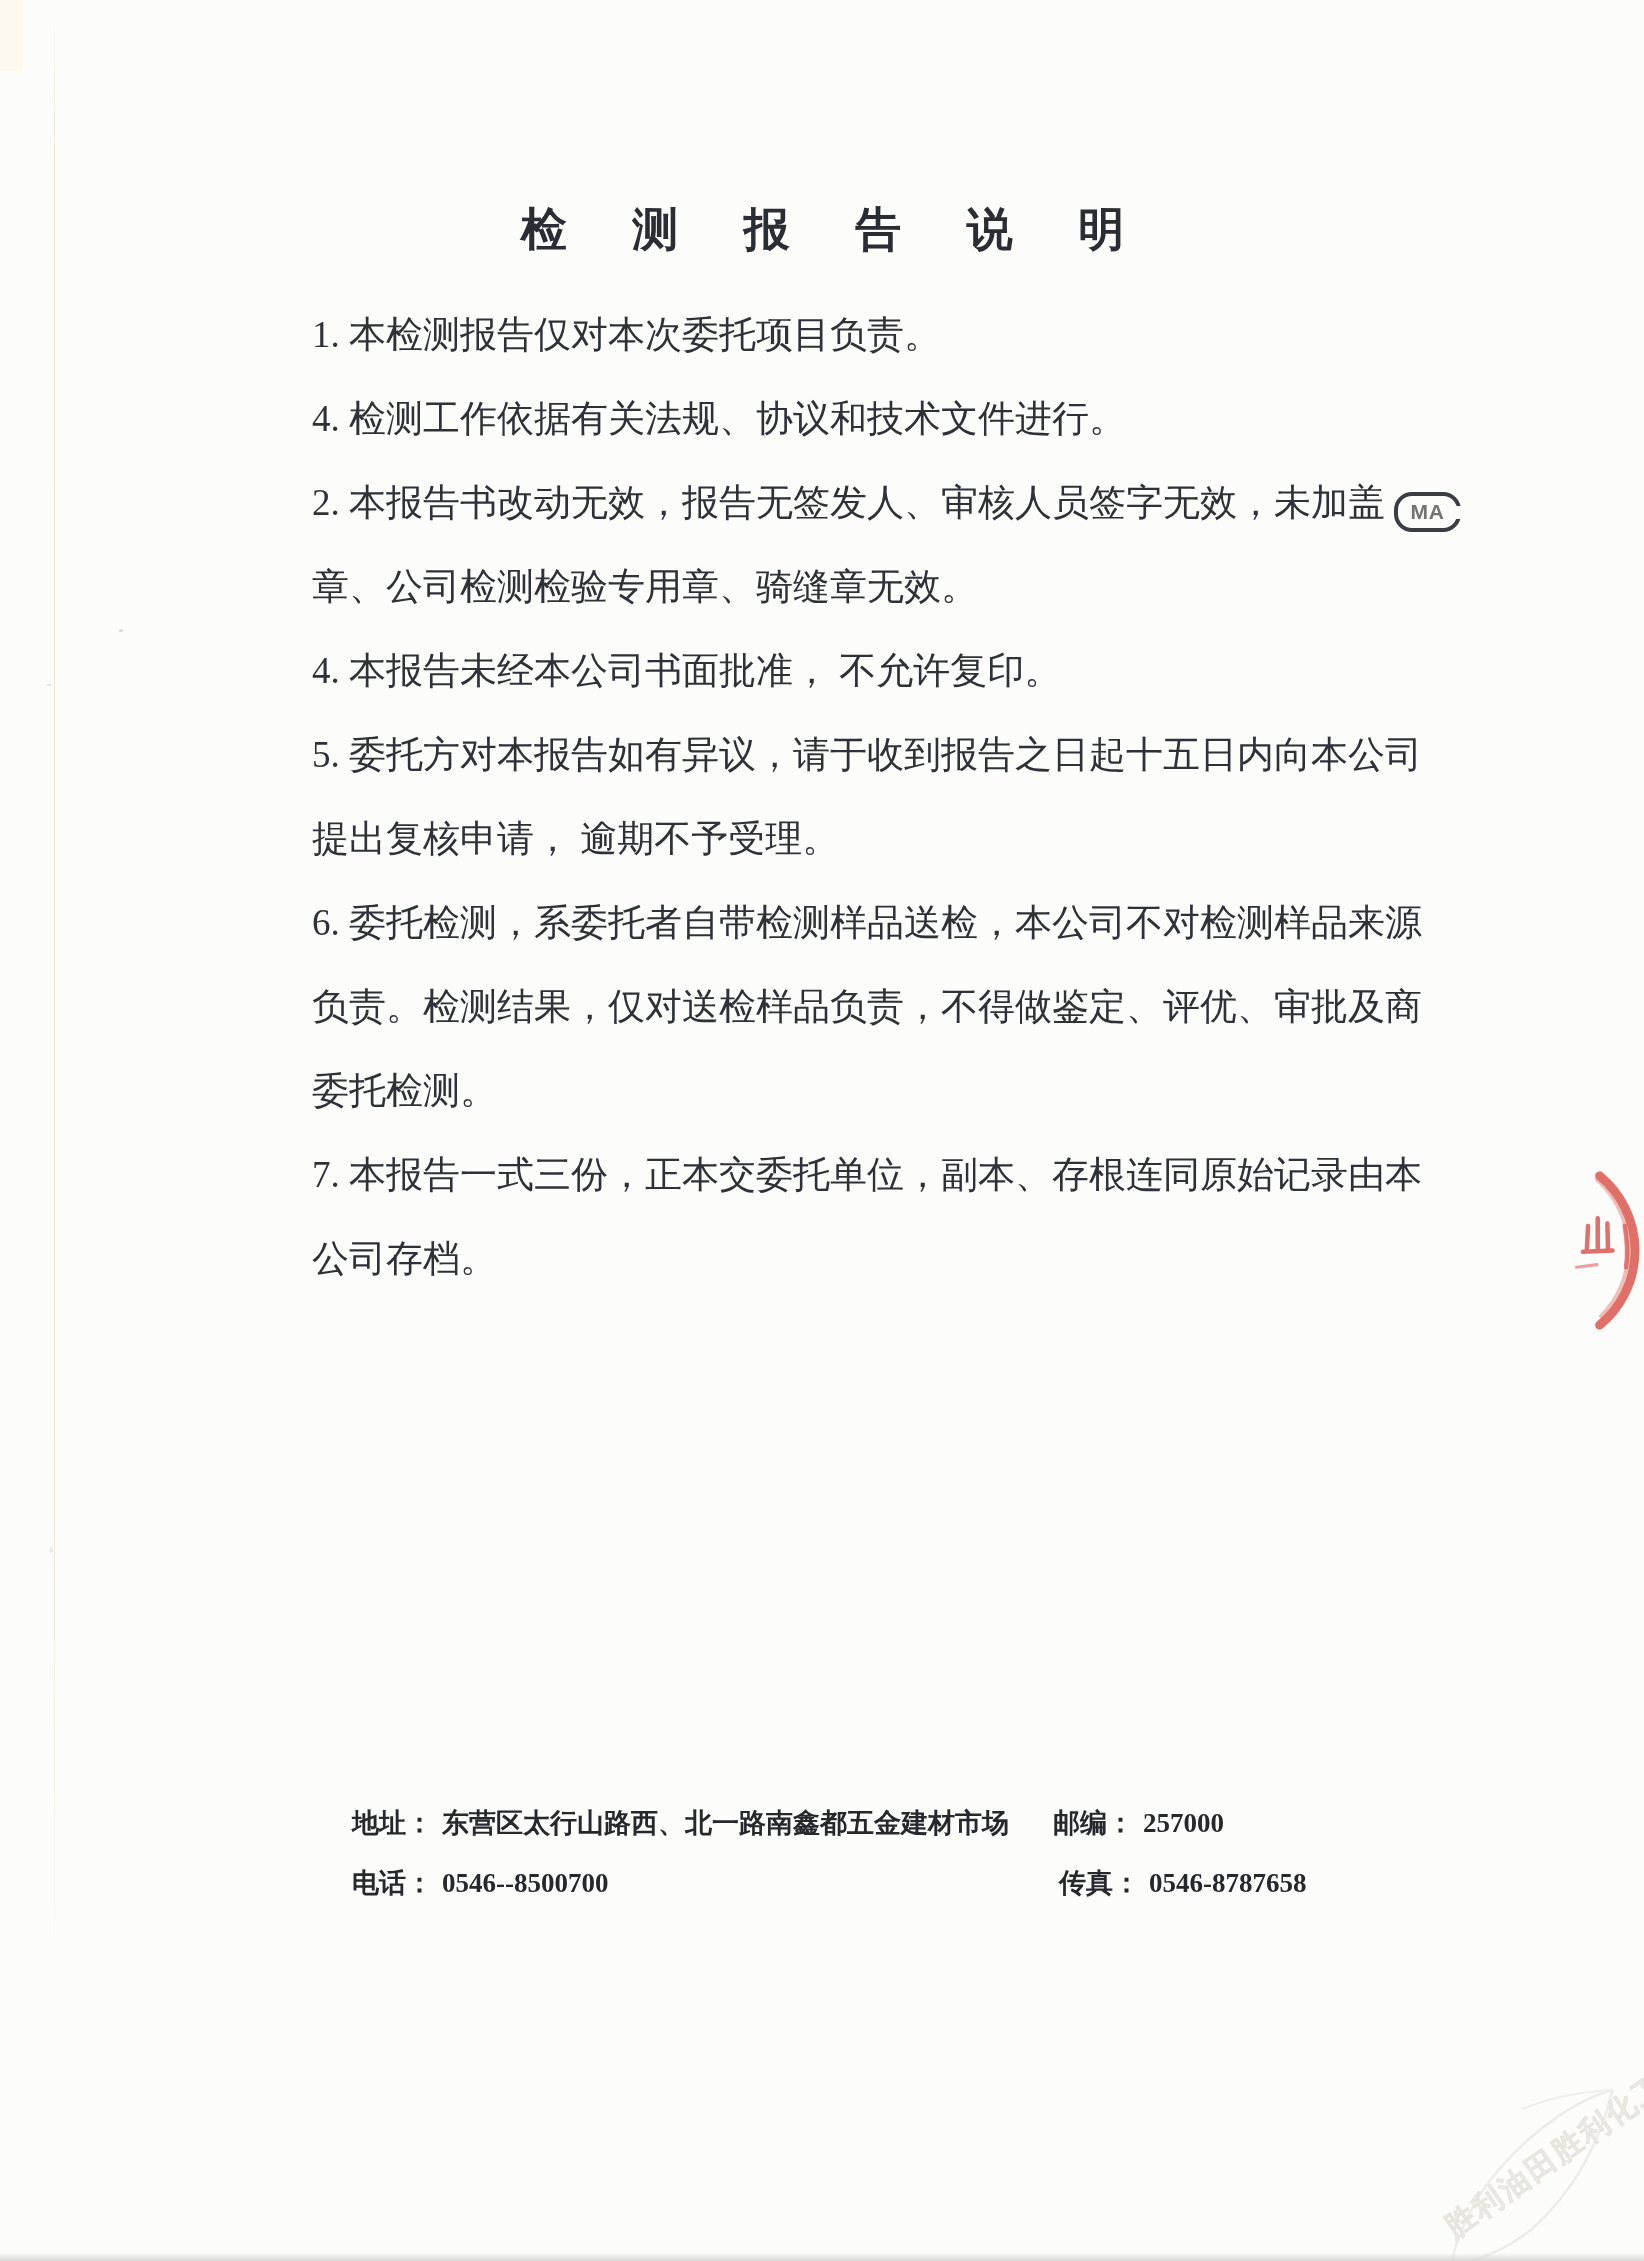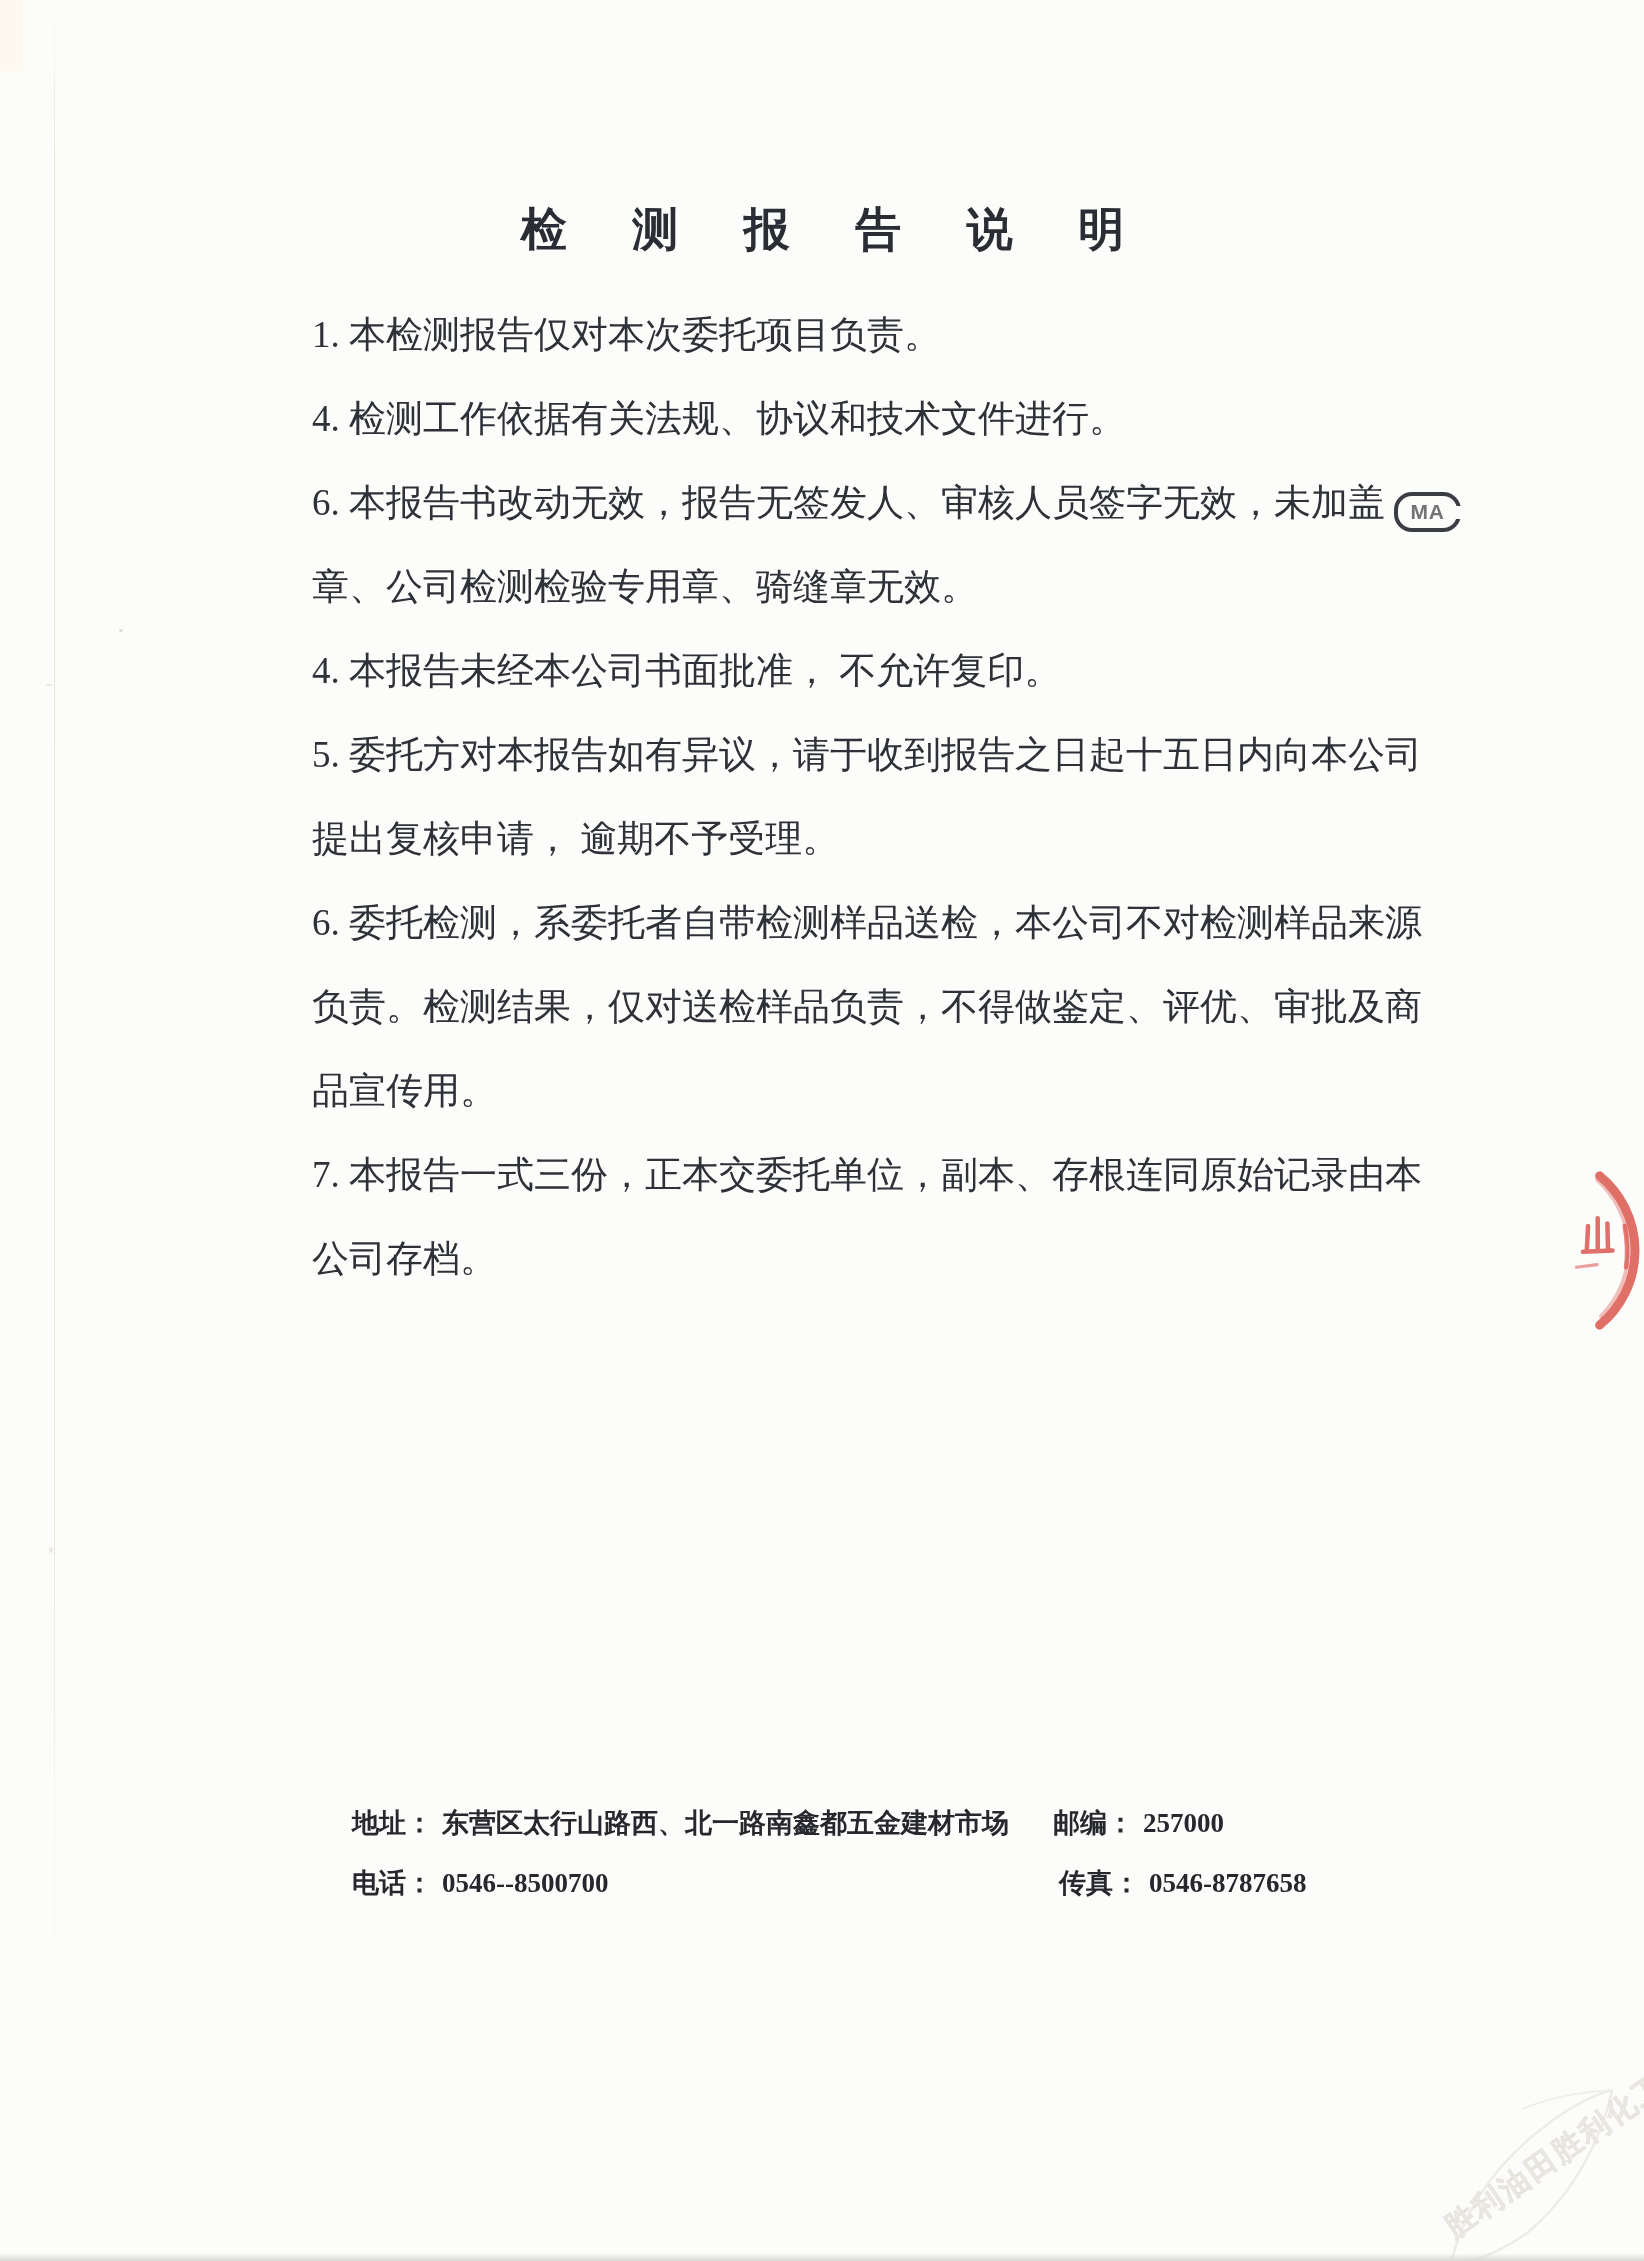--- a/index.html
+++ b/index.html
@@ -103,29 +103,29 @@
   <div class="speck speck-a"></div>
   <div class="speck speck-b"></div>
   <div class="speck speck-c"></div>
 
   <div class="doc-title">检 测 报 告 说 明</div>
 
   <div class="notes">
     <div class="line">1. 本检测报告仅对本次委托项目负责。</div>
     <div class="line">4. 检测工作依据有关法规、协议和技术文件进行。</div>
     <div class="line">
-      <span>6. 本报告书改动无效，报告无签发人、审核人员签字无效，未加盖</span><span class="cma"><span class="cma-label">MA</span><span class="cma-gap"></span></span>
+      <span>2. 本报告书改动无效，报告无签发人、审核人员签字无效，未加盖</span><span class="cma"><span class="cma-label">MA</span><span class="cma-gap"></span></span>
     </div>
     <div class="line">章、公司检测检验专用章、骑缝章无效。</div>
     <div class="line">4. 本报告未经本公司书面批准， 不允许复印。</div>
     <div class="line">5. 委托方对本报告如有异议，请于收到报告之日起十五日内向本公司</div>
     <div class="line">提出复核申请， 逾期不予受理。</div>
     <div class="line">6. 委托检测，系委托者自带检测样品送检，本公司不对检测样品来源</div>
     <div class="line">负责。检测结果，仅对送检样品负责，不得做鉴定、评优、审批及商</div>
-    <div class="line">品宣传用。</div>
+    <div class="line">委托检测。</div>
     <div class="line">7. 本报告一式三份，正本交委托单位，副本、存根连同原始记录由本</div>
     <div class="line">公司存档。</div>
   </div>
 
   <svg class="seal-svg" viewBox="0 0 170 300">
 
     <path d="M 100,34 A 150,150 0 0 1 100,266" fill="none" stroke="#d94f46" stroke-width="14" stroke-linecap="round" opacity="0.82"></path>
     <path d="M 96,40 A 146,146 0 0 1 102,252" fill="none" stroke="#e2736a" stroke-width="6" stroke-linecap="round" opacity="0.45"></path>
 
     <path d="M 139,112 C 143,135 144,155 141,176" fill="none" stroke="#d94f46" stroke-width="7" stroke-linecap="round" opacity="0.7"></path>

